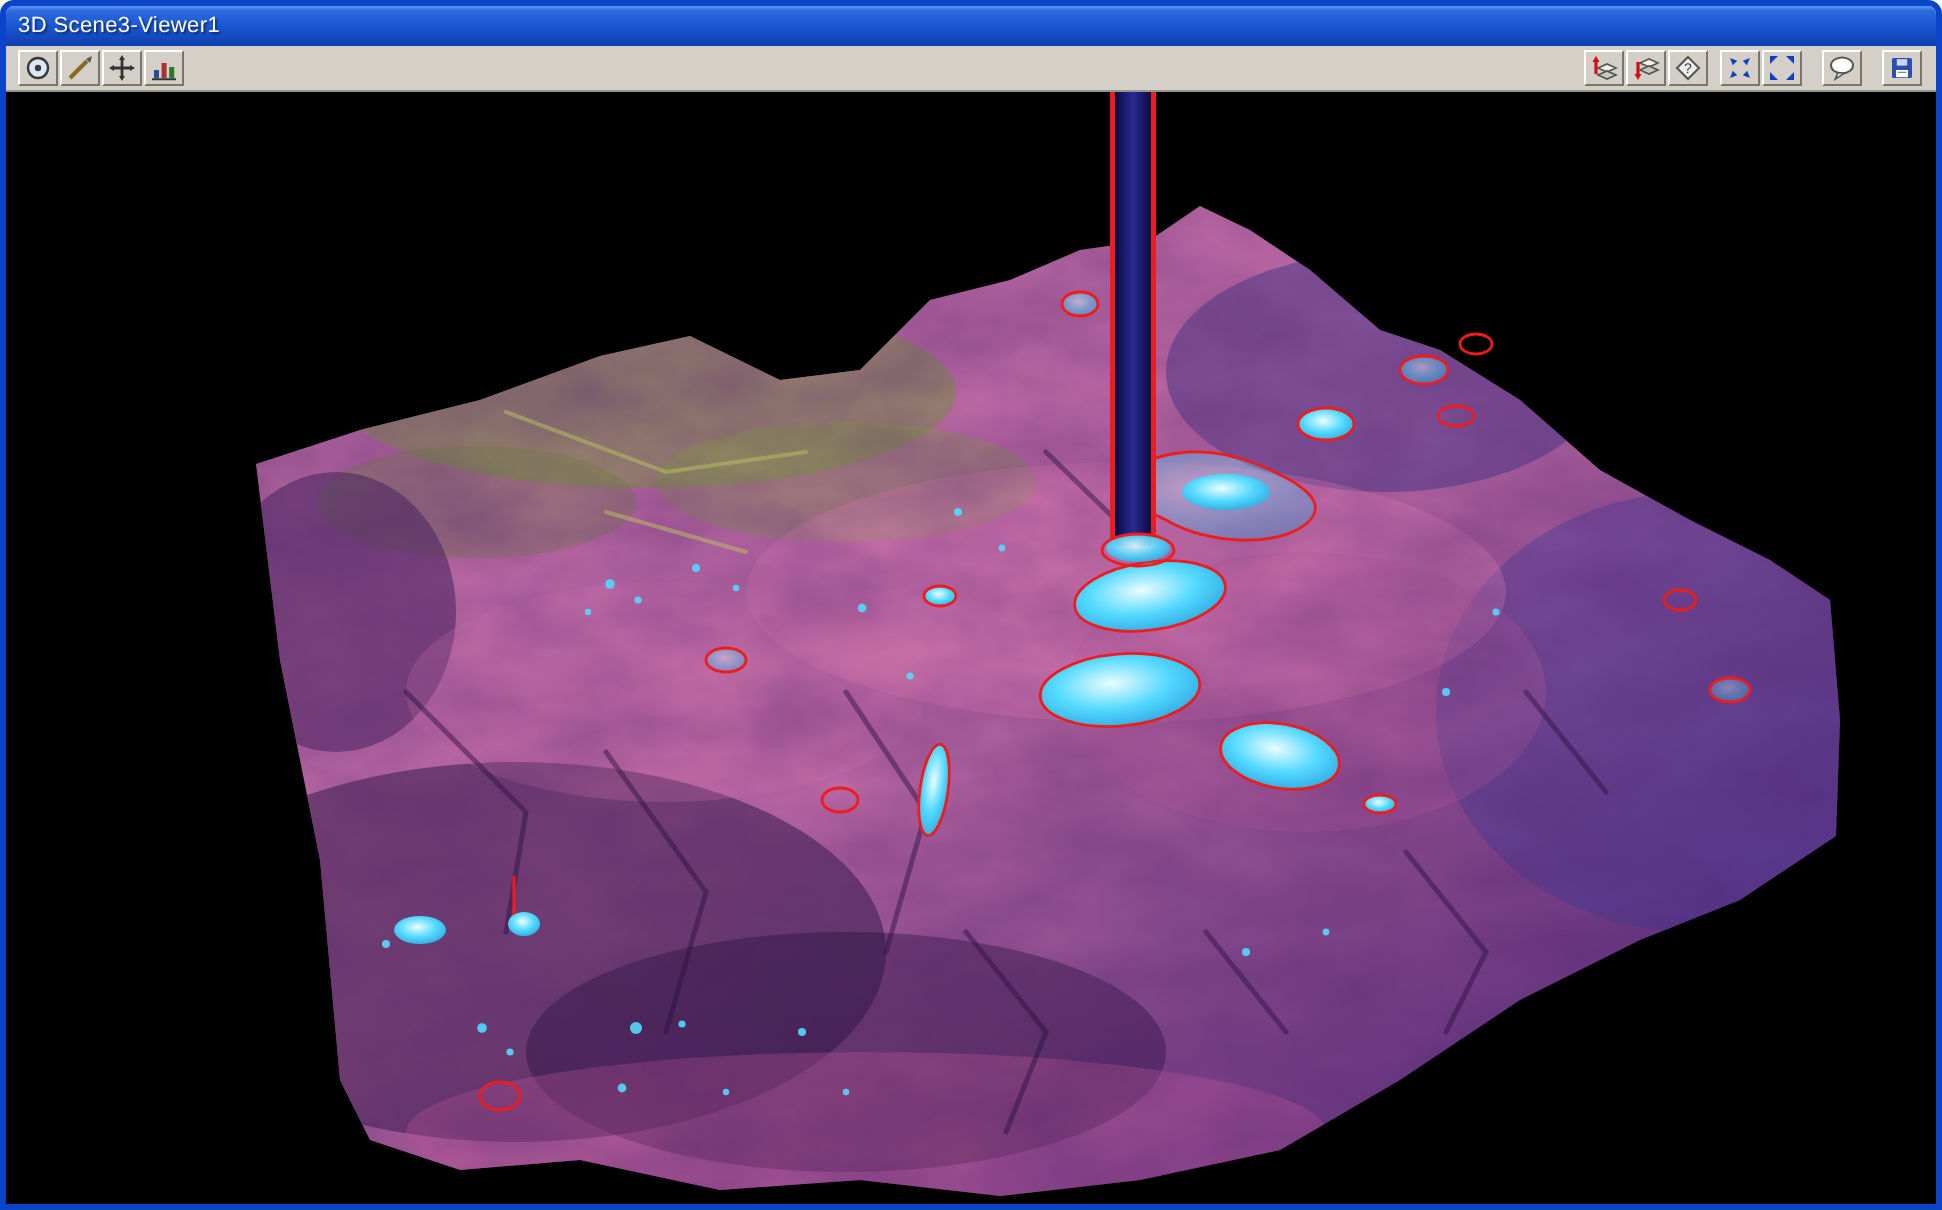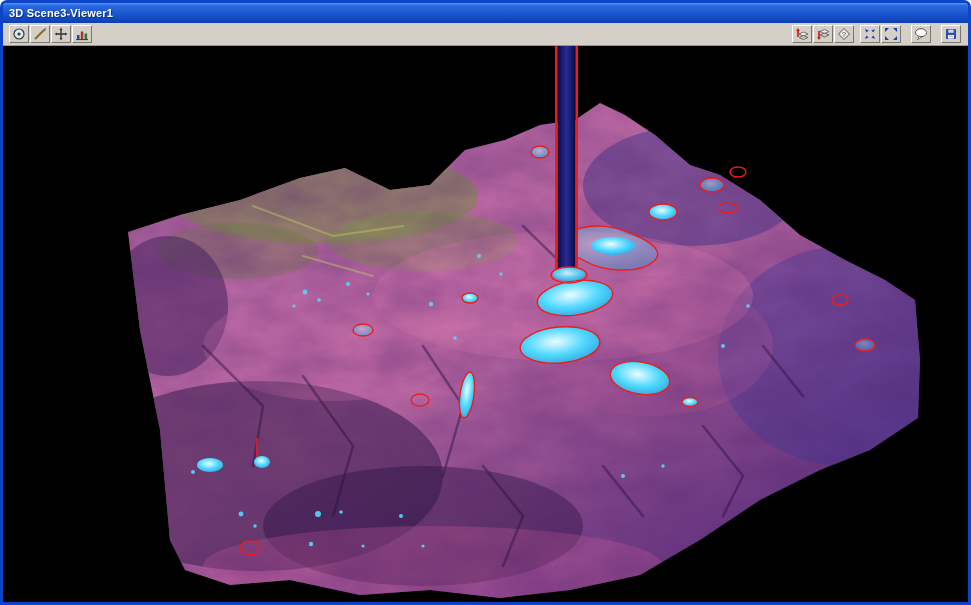--- a/index.html
+++ b/index.html
@@ -8,21 +8,21 @@
     border:3px solid #0b44c8;border-radius:7px 7px 0 0;overflow:hidden;
     display:flex;flex-direction:column;
     background:var(--toolbar_gray,#d4d0c8);
     font-family:"Liberation Sans",sans-serif;
   }
   .titlebar{
     flex:0 0 20px;height:20px;display:flex;align-items:center;padding:0 6px;
     background:linear-gradient(180deg,#5a9af6 0%,#2c6ae0 12%,var(--titlebar_blue,#1a57d2) 50%,#0d3fb0 100%);
   }
   .titlebar .title{
-    color:#ffffff;font-weight:bold;font-size:11px;letter-spacing:.2px;
+    color:#ffffff;font-weight:normal;font-size:11px;letter-spacing:.2px;
     text-shadow:1px 1px 1px rgba(0,0,0,.45);white-space:nowrap;
   }
   .toolbar{
     flex:0 0 22px;height:22px;display:flex;align-items:center;
     background:var(--toolbar_gray,#d4d0c8);padding:0 6px;
     border-bottom:1px solid #99958b;
   }
   .tb-btn{
     width:20px;height:18px;display:flex;align-items:center;justify-content:center;
     background:var(--toolbar_gray,#d4d0c8);

